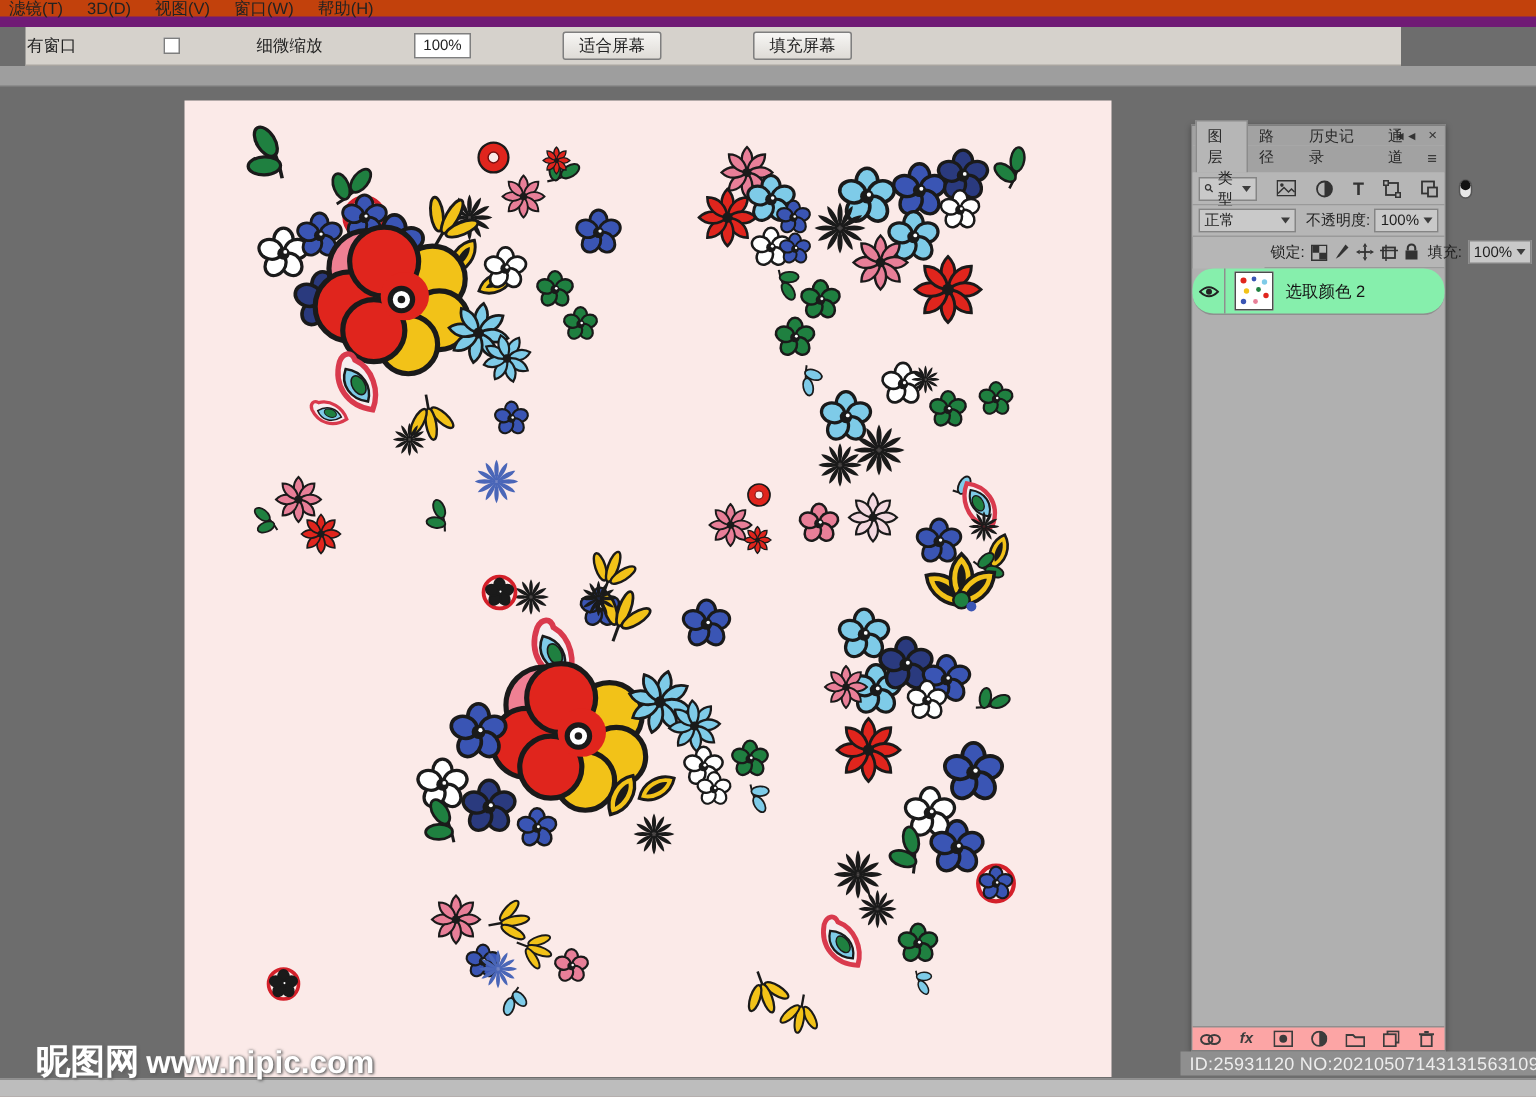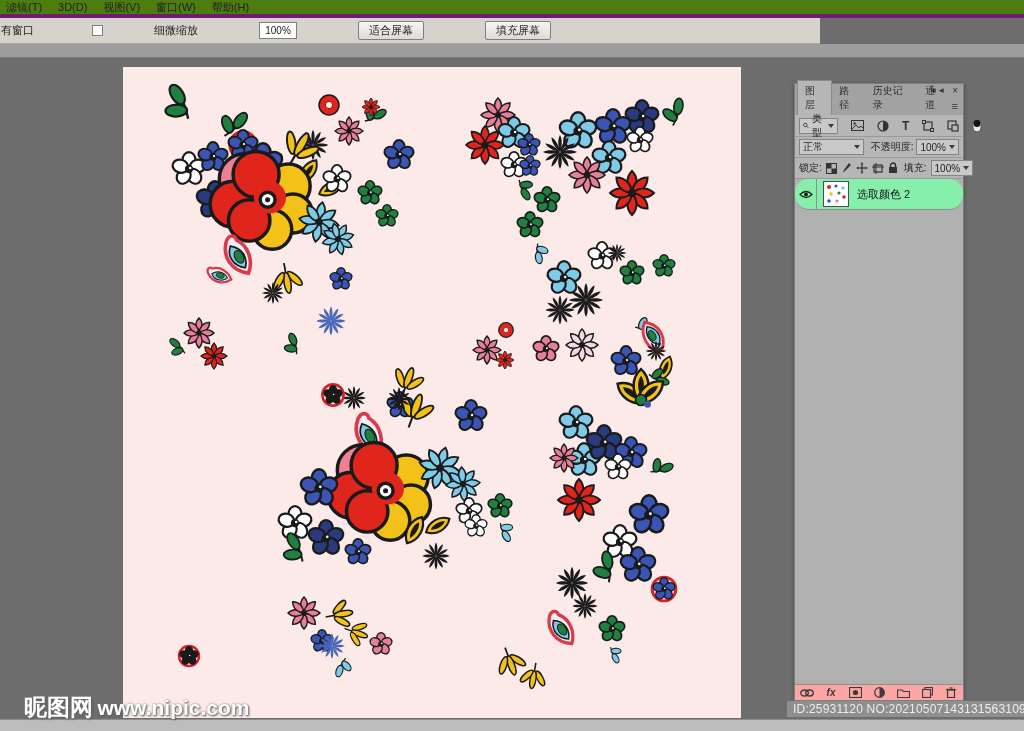--- a/index.html
+++ b/index.html
@@ -1,25 +1,25 @@
 <!DOCTYPE html>
 <html><head>
 <meta charset="utf-8">
 <style>
   * { box-sizing: border-box; margin: 0; padding: 0; }
   html,body { width:1024px; height:731px; overflow:hidden; }
   body { position:relative; font-family:"Liberation Sans","DejaVu Sans",sans-serif; background:#6d6d6d; }
 
   
   .menubar { position:absolute; left:0; top:0; width:1024px; height:18px;
-    background:#4d7c0f; border-bottom:4px solid #701a75;
+    background:#c2410c; border-bottom:7px solid #701a75;
     display:flex; align-items:center; gap:16px; padding-left:6px;
     font-size:11px; color:#222; }
   .menubar span { cursor:default; }
-  .optionsbar { position:absolute; left:0; top:18px; width:820px; height:26px;
+  .optionsbar { position:absolute; left:17px; top:18px; width:917px; height:26px;
     background:#d6d2cc; border-bottom:1px solid #a9a5a0;
     display:flex; align-items:center; font-size:11px; color:#222;gap:47px; }
   .opt-cut { margin-left:1px; width:34px; overflow:hidden; white-space:nowrap; }
   .checkbox { width:11px; height:11px; background:#fff; border:1px solid #7e7e7e; margin-left:10px; margin-right:4px; }
   .zoominput { width:38px; height:17px; margin-left:14px; background:#fff; border:1px solid #7f7f7f;
     font-size:10px; text-align:center; font-family:inherit; color:#222; padding:0; }
   .pushbtn { height:19px; margin-left:14px; padding:0 10px; font-size:11px; color:#222;
     background:linear-gradient(#f7f6f4,#dedbd6); border:1px solid #7f7f7f; border-radius:2px; }
   .substrip { position:absolute; left:0; top:44px; width:1024px; height:14px;
     background:#9e9e9e; border-bottom:1px solid #7b7b7b; }
@@ -36,21 +36,21 @@
     display:flex; flex-direction:column; font-size:10px; color:#1e1e1e; }
   .panel-header { height:13px; background:#a2a2a2; display:flex; justify-content:flex-end; align-items:center; gap:7px; padding-right:5px; }
   .panel-header .hicon { font-size:8px; line-height:8px; color:#333; cursor:pointer; }
   .panel-tabs { height:18px; background:#a2a2a2; display:flex; align-items:flex-end; padding-left:2px; }
   .ptab { padding:3px 7px 3px; cursor:pointer; color:#2a2a2a; }
   .ptab.active { background:#b6b6b6; border:1px solid #8b8b8b; border-bottom:none;margin-top:28px; }
   .ptab-menu { margin-left:auto; margin-right:5px; color:#3a3a3a; font-size:11px; align-self:center; cursor:pointer; }
   .prow { display:flex; align-items:center; padding:0 4px; border-bottom:1px solid #9a9a9a; background:#b6b6b6; }
   .prow.filter { height:22px; gap:13px; }
   .prow.blend { height:21px; gap:3px; }
-  .prow.lock { height:21px; gap:4px; }
+  .prow.lock { height:21px; gap:4px;margin-left:48px; }
   .combo { height:16px; background:#c9c9c9; border:1px solid #858585; display:flex; align-items:center;
     padding:0 3px; gap:3px; cursor:pointer; }
   .combo .carv { margin-left:auto; width:0; height:0; border-left:3px solid transparent; border-right:3px solid transparent; border-top:4px solid #3c3c3c; }
   .fico { width:15px; height:15px; display:flex; align-items:center; justify-content:center; cursor:pointer; }
   .plabel { white-space:nowrap; }
   .layerlist { background:#b0b0b0; }
   .layerrow { height:31px; display:flex; align-items:center; border-bottom:1px solid #8f8f8f; cursor:pointer; }
   .layerrow.selected { background:#86efac;border-radius:14px; }
   .eyebox { width:22px; height:100%; display:flex; align-items:center; justify-content:center; border-right:1px solid #8f8f8f; }
   .thumb { width:26px; height:26px; background:#fff; border:1px solid #4c4c4c; margin:0 8px 0 6px; flex:0 0 auto; }

